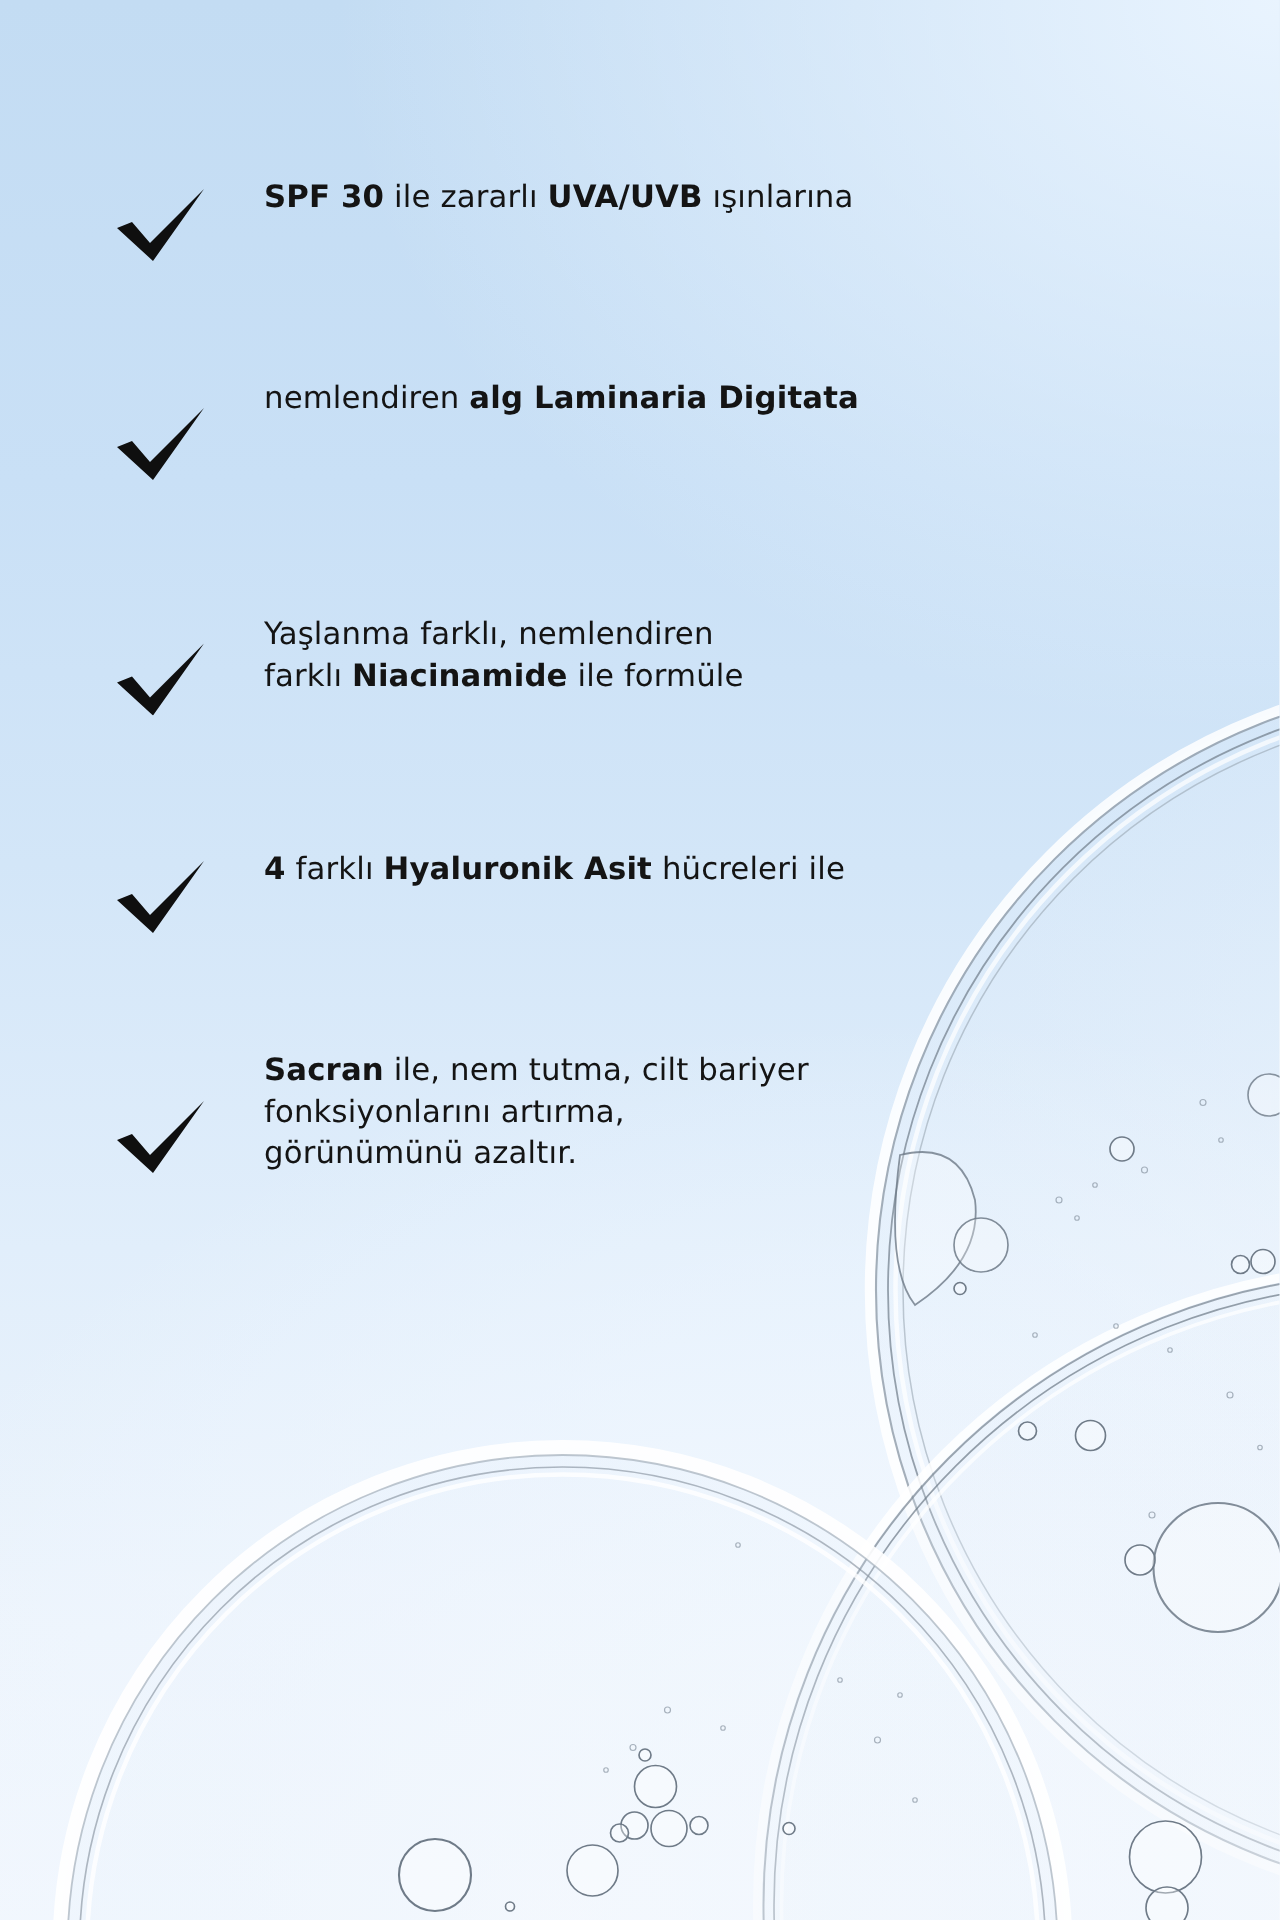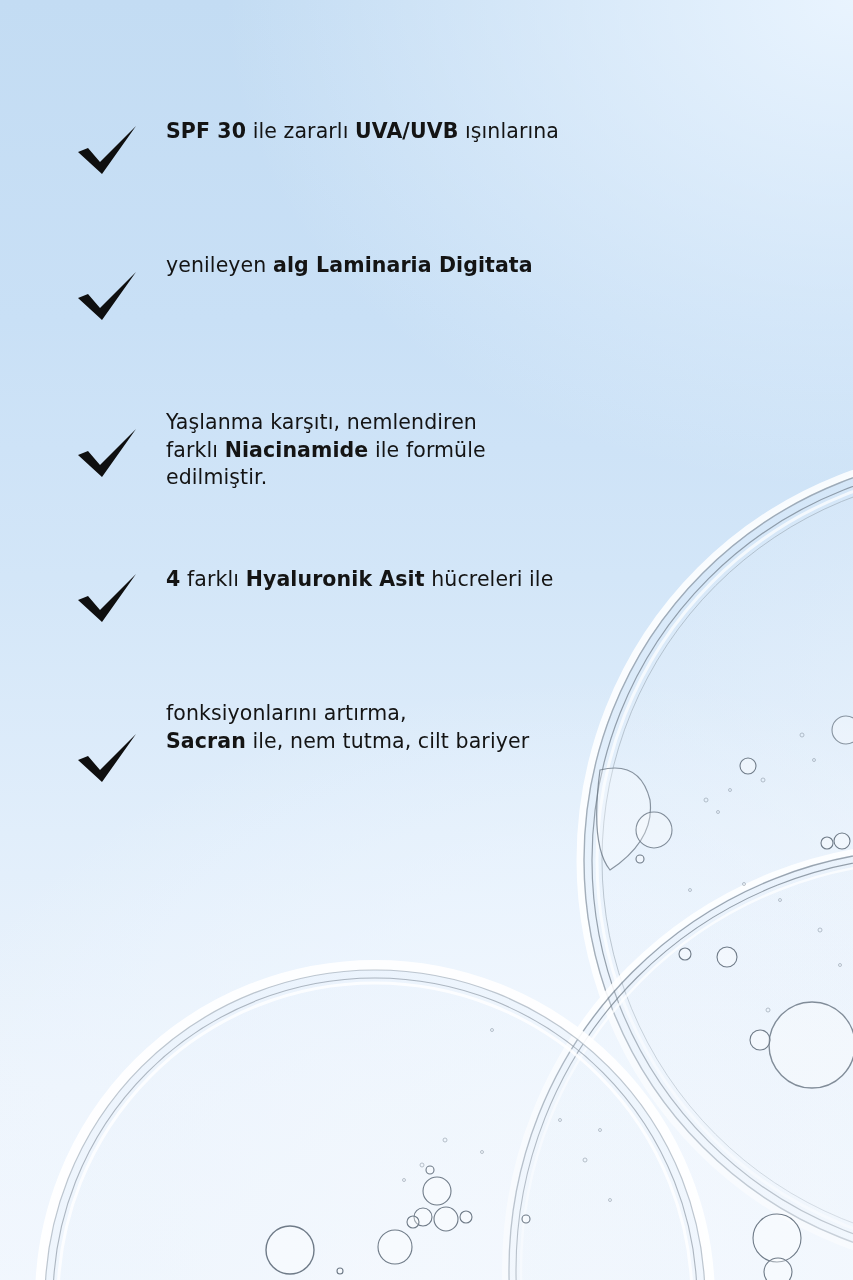--- a/index.html
+++ b/index.html
@@ -39,21 +39,21 @@
     }
     .check {
       position: absolute;
       left: 78px;
       width: 58px;
       height: 48px;
     }
     .check svg { display: block; width: 58px; height: 48px; }
     .text {
       position: absolute;
-      left: 166px;
+      left: 176px;
       width: 480px;
       font-size: 20.5px;
       line-height: 27.5px;
       letter-spacing: 0.1px;
       color: #141414;
       white-space: pre-line;
     }
     .text b {
       font-weight: bold;
     }
@@ -160,43 +160,43 @@
     </span>
     <div class="text"><span class="line"><b>SPF 30</b><span> ile zararlı </span><b>UVA/UVB</b><span> ışınlarına</span></span></div>
   </div>
 
   <div class="feature" style="top:252px;">
     <span class="check" style="top:20px;">
       <svg viewBox="0 0 58 48">
           <path d="M0 26 L10 22 L22 36 L58 0 L24 48 Z" fill="#0f0f0f"></path>
         </svg>
     </span>
-    <div class="text"><span class="line"><span>yenileyen </span><b>alg Laminaria Digitata</b></span></div>
+    <div class="text"><span class="line"><span>nemlendiren </span><b>alg Laminaria Digitata</b></span></div>
   </div>
 
   <div class="feature" style="top:409px;">
     <span class="check" style="top:20px;">
       <svg viewBox="0 0 58 48">
           <path d="M0 26 L10 22 L22 36 L58 0 L24 48 Z" fill="#0f0f0f"></path>
         </svg>
     </span>
-    <div class="text"><span class="line"><span>Yaşlanma karşıtı, nemlendiren</span></span><span class="line"><span>farklı </span><b>Niacinamide</b><span> ile formüle</span></span><span class="line"><span>edilmiştir.</span></span></div>
+    <div class="text"><span class="line"><span>Yaşlanma farklı, nemlendiren</span></span><span class="line"><span>farklı </span><b>Niacinamide</b><span> ile formüle</span></span></div>
   </div>
 
   <div class="feature" style="top:566px;">
     <span class="check" style="top:8px;">
       <svg viewBox="0 0 58 48">
           <path d="M0 26 L10 22 L22 36 L58 0 L24 48 Z" fill="#0f0f0f"></path>
         </svg>
     </span>
     <div class="text"><span class="line"><b>4</b><span> farklı </span><b>Hyaluronik Asit</b><span> hücreleri ile</span></span></div>
   </div>
 
   <div class="feature" style="top:700px;">
     <span class="check" style="top:34px;">
       <svg viewBox="0 0 58 48">
           <path d="M0 26 L10 22 L22 36 L58 0 L24 48 Z" fill="#0f0f0f"></path>
         </svg>
     </span>
-    <div class="text"><span class="line"><span>fonksiyonlarını artırma,</span></span><span class="line"><b>Sacran</b><span> ile, nem tutma, cilt bariyer</span></span></div>
+    <div class="text"><span class="line"><b>Sacran</b><span> ile, nem tutma, cilt bariyer</span></span><span class="line"><span>fonksiyonlarını artırma,</span></span><span class="line"><span>görünümünü azaltır.</span></span></div>
   </div>
 
 </div>
 
 </body></html>

